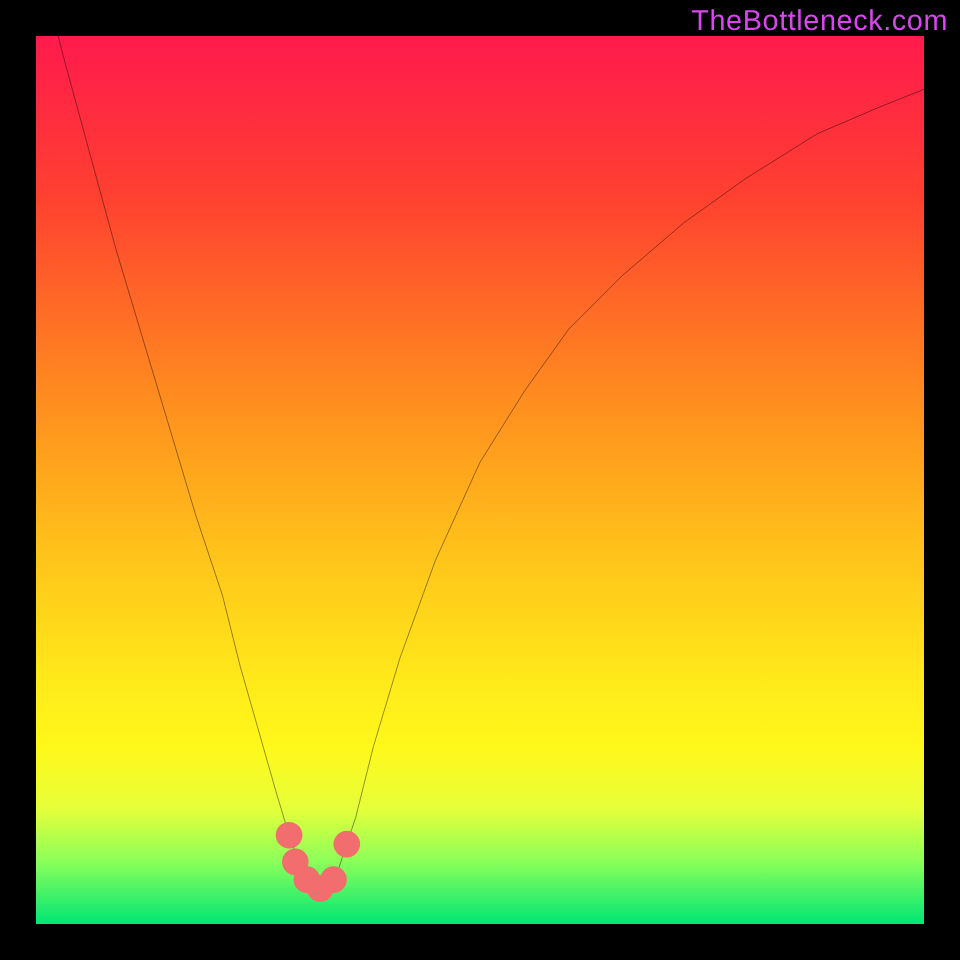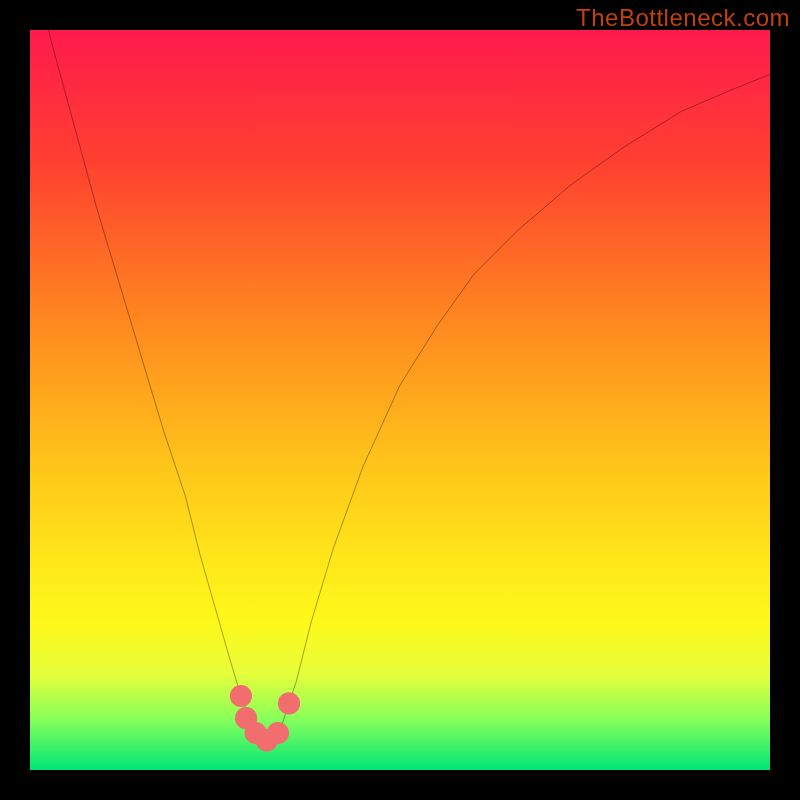--- a/index.html
+++ b/index.html
@@ -14,21 +14,21 @@
   .frame {
     position: relative;
     width: 800px;
     height: 800px;
     background: #000;
   }
   .watermark {
     position: absolute;
     top: 4px;
     right: 10px;
-    color: #c2410c;
+    color: #d946ef;
     font-size: 24px;
     font-weight: 500;
     letter-spacing: 0.5px;
     user-select: none;
   }
   svg {
     position: absolute;
     left: 30px;
     top: 30px;
     width: 740px;

